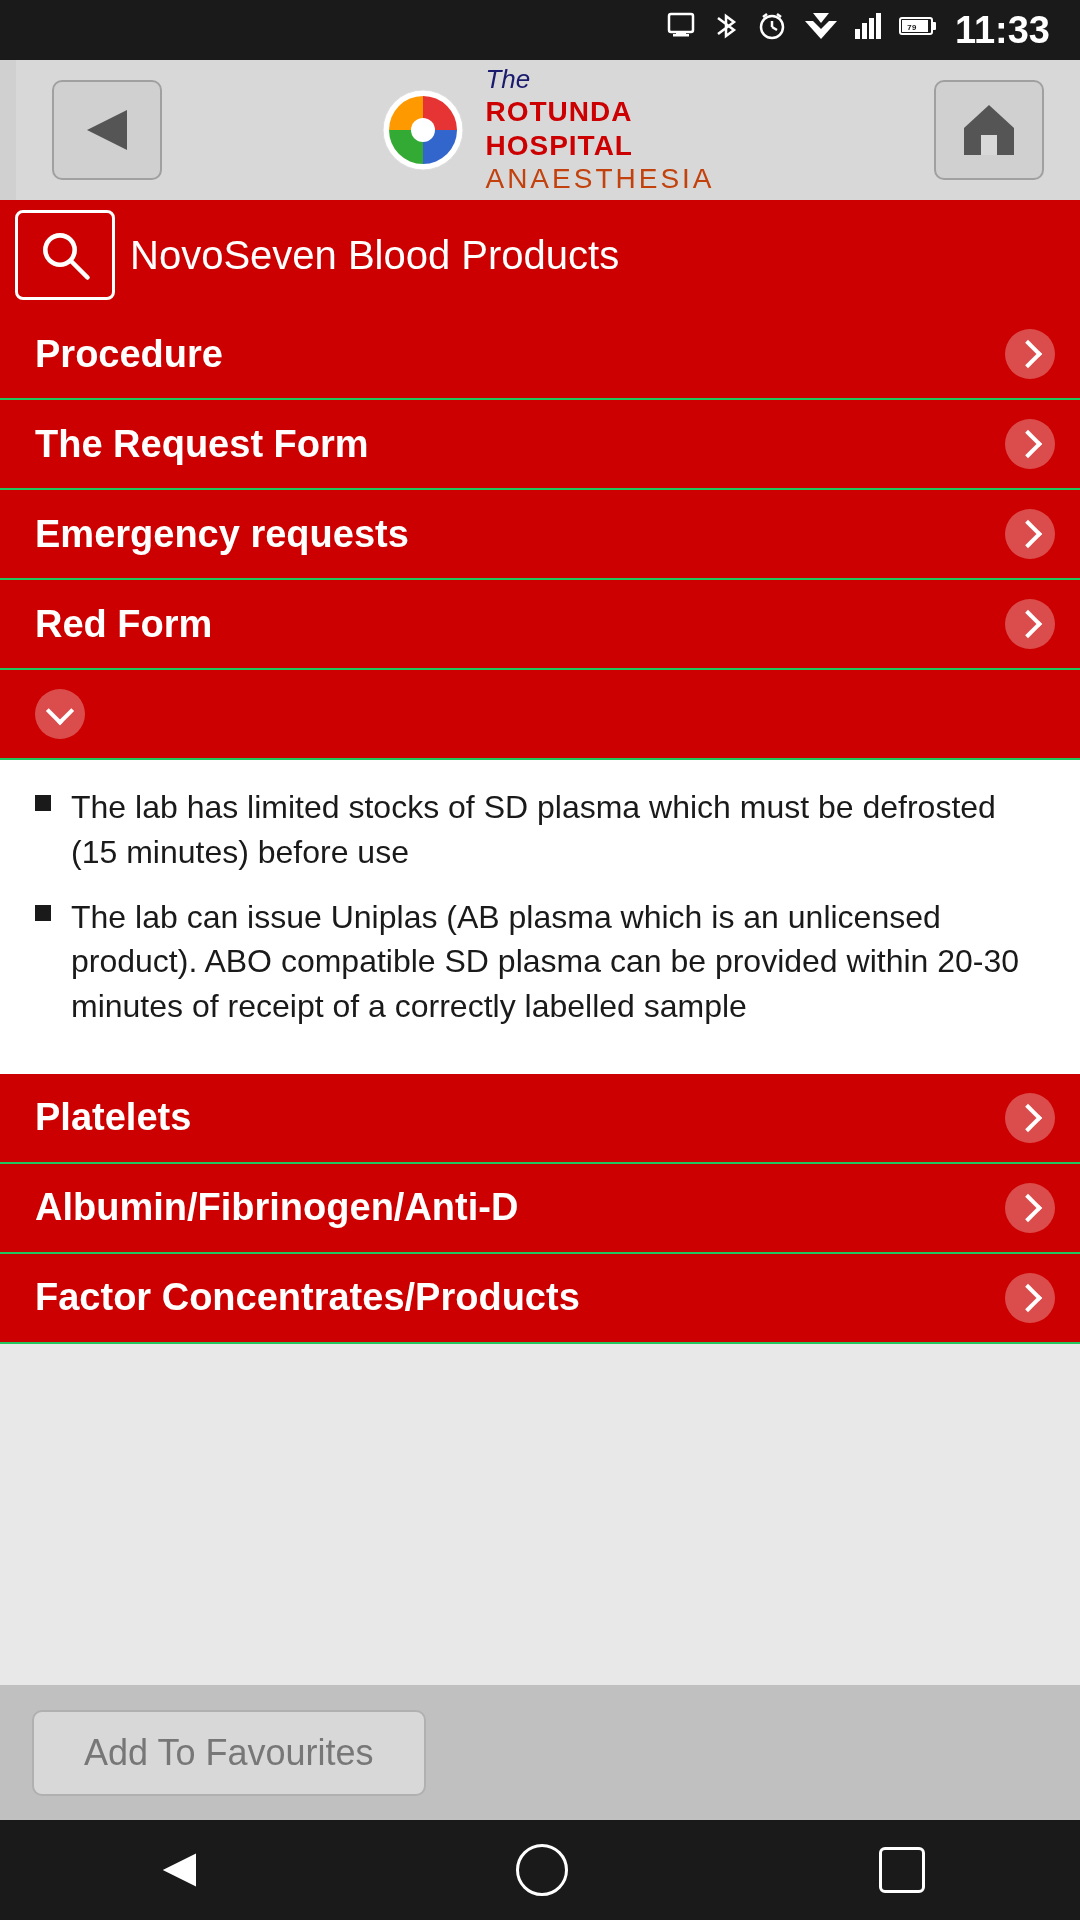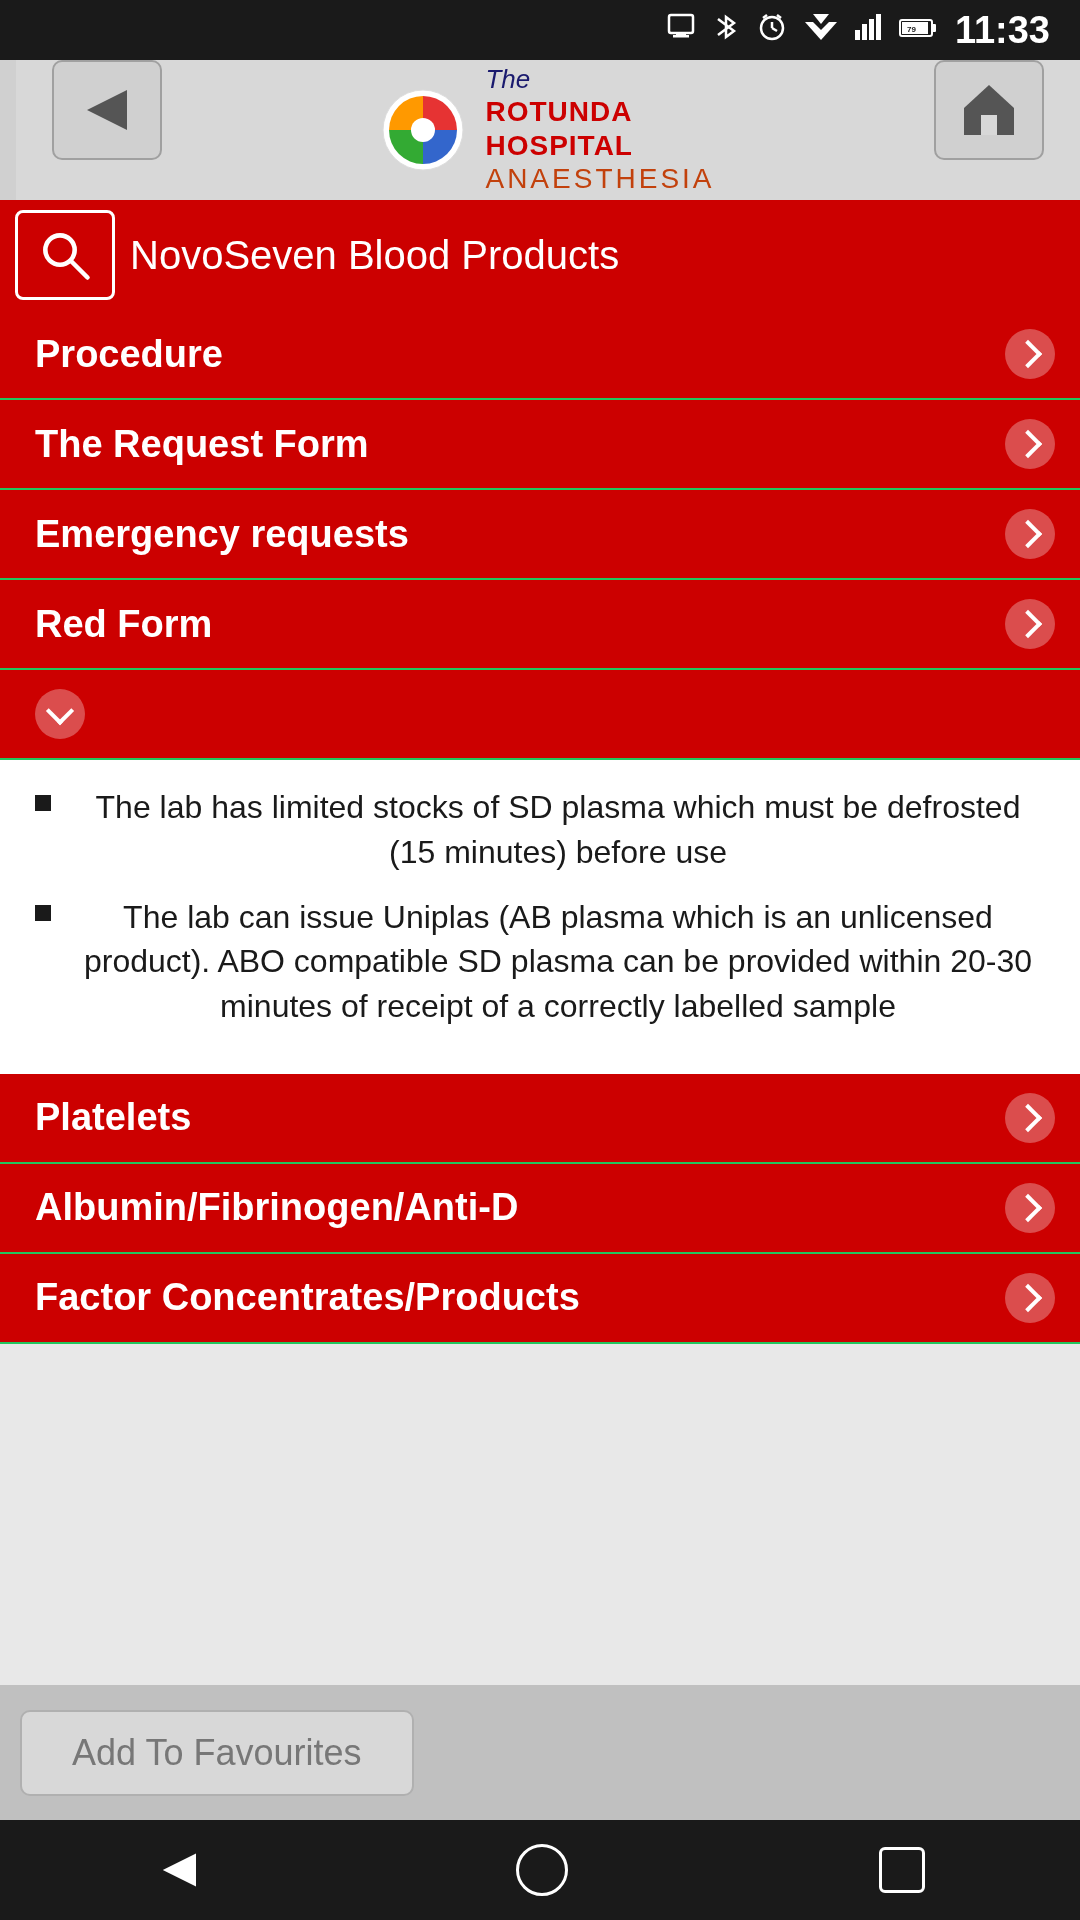--- a/index.html
+++ b/index.html
@@ -33,33 +33,35 @@
 
     .status-bar-icons {
       display: flex;
       align-items: center;
       gap: 18px;
     }
 
     .status-icon {
       color: #737373;
       font-size: 26px;
+      font-family: Liberation Mono, monospace;
     }
 
     .status-time {
       color: white;
       font-size: 38px;
       font-weight: bold;
     }
 
     
     .top-nav {
       background: #d8d8d8;
       height: 140px;
       display: flex;
+      align-items: center;
       justify-content: space-between;
       padding: 0 36px;
       flex-shrink: 0;
       margin-left: 16px;
     }
 
     .nav-button {
       background: #d0d0d0;
       border: 2px solid #a0a0a0;
       border-radius: 10px;
@@ -227,21 +229,20 @@
       background: white;
       padding: 25px 35px;
       flex-shrink: 0;
     }
 
     .bullet-item {
       display: flex;
       align-items: flex-start;
       gap: 20px;
       margin-bottom: 20px;
-      text-align: center;
     }
 
     .bullet-square {
       width: 16px;
       height: 16px;
       background: #1a1a1a;
       flex-shrink: 0;
       margin-top: 10px;
     }
 
@@ -250,21 +251,21 @@
       font-size: 32px;
       line-height: 1.4;
     }
 
     
     .bottom-bar {
       background: #c0c0c0;
       height: 135px;
       display: flex;
       align-items: center;
-      padding: 0 20px;
+      padding: 0 32px;
       flex-shrink: 0;
     }
 
     .add-favourites-button {
       background: #d8d8d8;
       border: 2px solid #b0b0b0;
       border-radius: 10px;
       padding: 20px 50px;
       font-size: 36px;
       color: #777;

